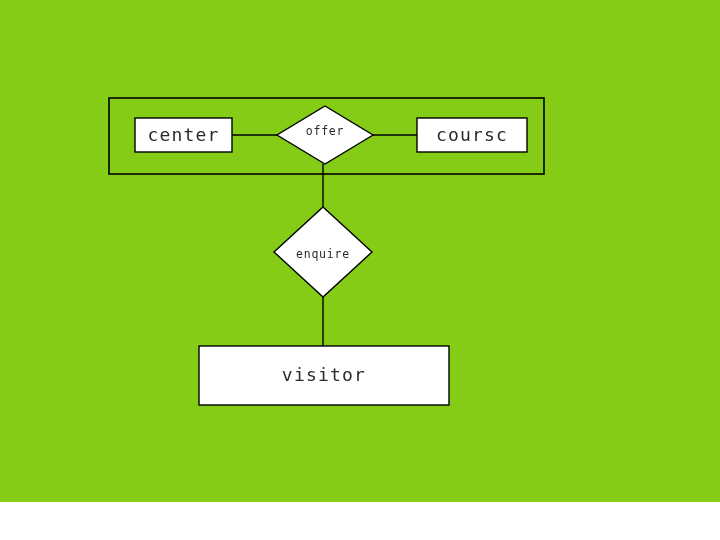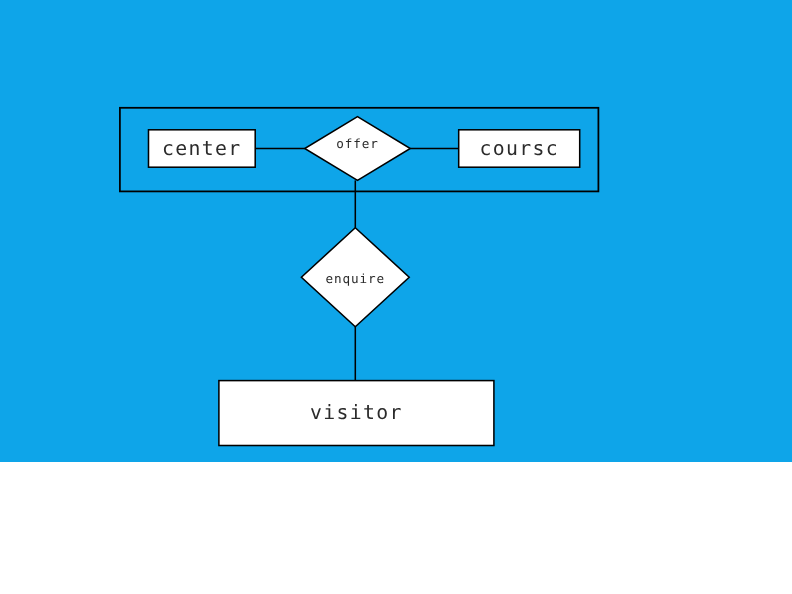--- a/index.html
+++ b/index.html
@@ -3,22 +3,22 @@
 <meta charset="utf-8">
 <style>
   html, body {
     margin: 0;
     padding: 0;
     background: #ffffff;
   }
   #canvas {
     position: relative;
     width: 720px;
-    height: 420px;
-    background: #0ea5e9;
+    height: 502px;
+    background: #84cc16;
     overflow: hidden;
     font-family: "DejaVu Sans Mono", "Liberation Mono", monospace;
   }
   #diagram-svg {
     position: absolute;
     left: 0;
     top: 0;
     width: 720px;
     height: 540px;
   }

